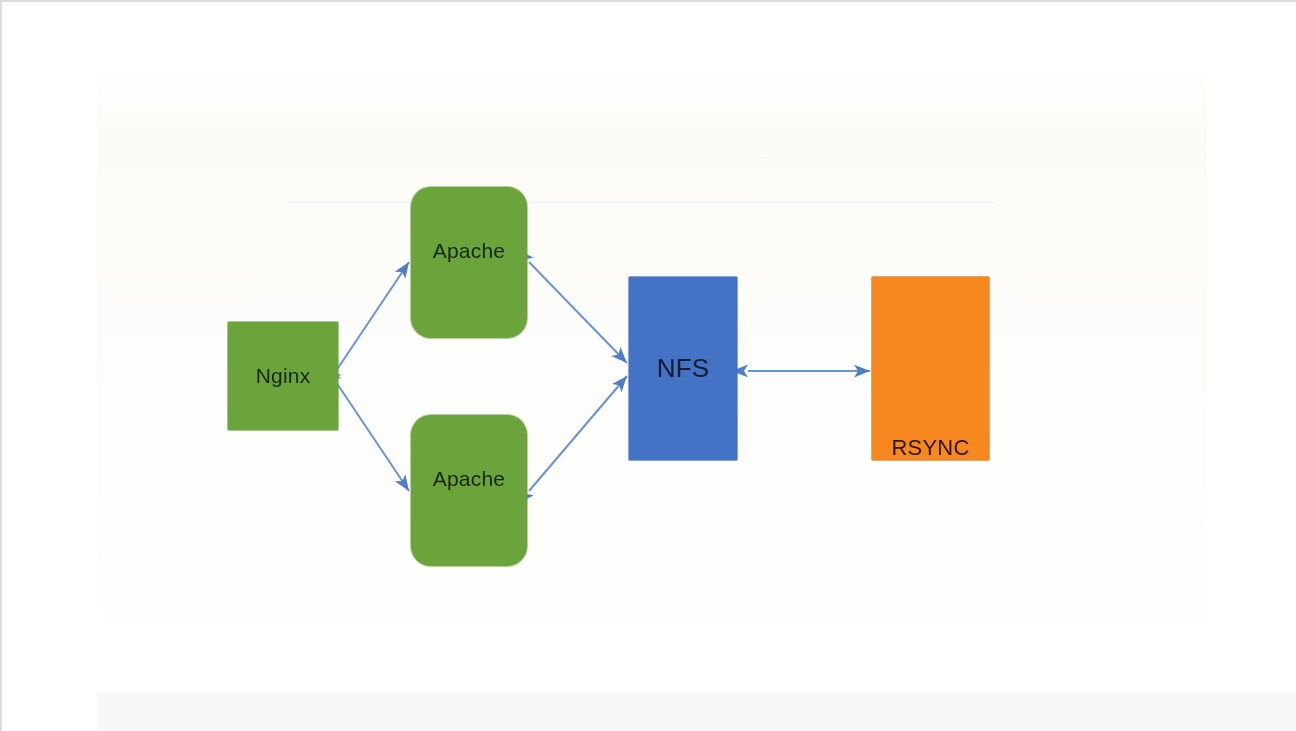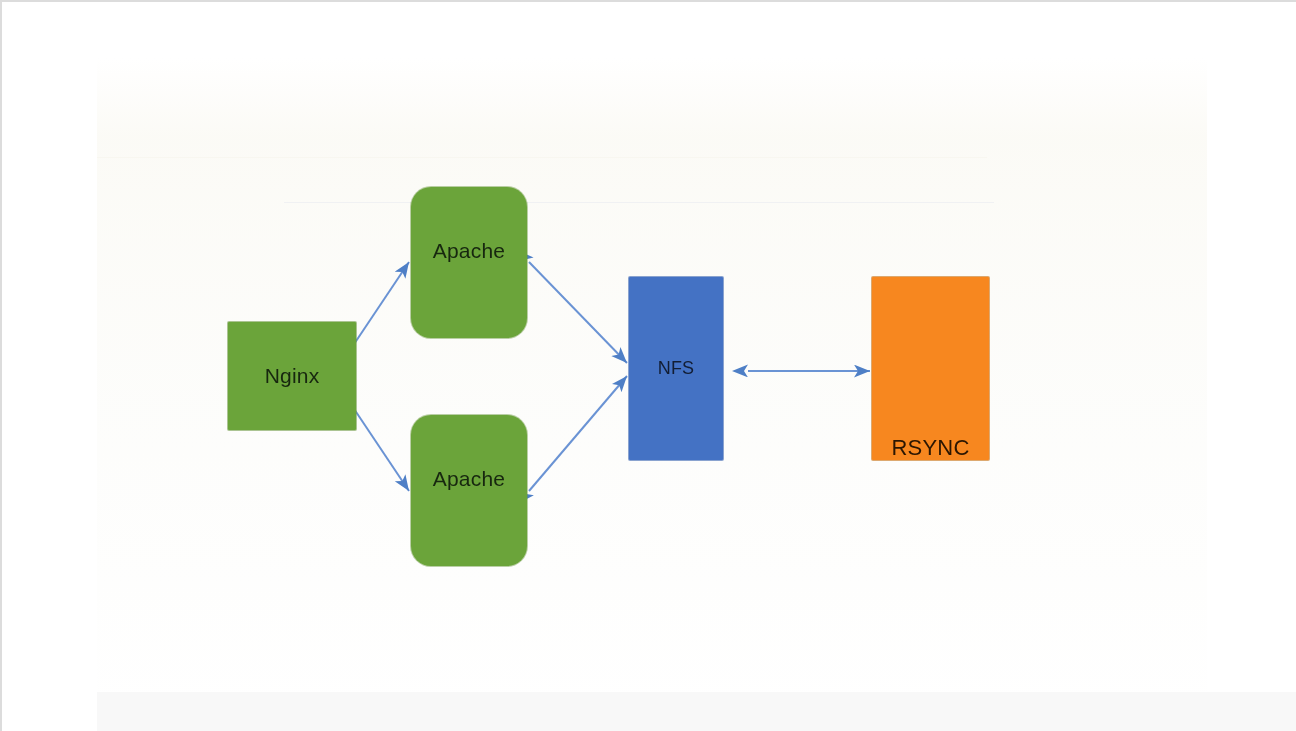--- a/index.html
+++ b/index.html
@@ -119,33 +119,33 @@
 
     <line x1="334" y1="380" x2="407" y2="489" stroke="#6A93D4" stroke-width="2" marker-start="url(#arrow-start)" marker-end="url(#arrow-end)"></line>
 
     <line x1="527" y1="260" x2="625" y2="361" stroke="#6A93D4" stroke-width="2" marker-start="url(#arrow-start)" marker-end="url(#arrow-end)"></line>
 
     <line x1="527" y1="489" x2="625" y2="374" stroke="#6A93D4" stroke-width="2" marker-start="url(#arrow-start)" marker-end="url(#arrow-end)"></line>
 
     <line x1="746" y1="369" x2="868" y2="369" stroke="#6A93D4" stroke-width="2" marker-start="url(#arrow-start)" marker-end="url(#arrow-end)"></line>
   </svg>
 
-  <div class="node shape-green sq" style="left:226px; top:320px; width:128px; height:108px; font-size:21px;">
+  <div class="node shape-green sq" style="left:226px; top:320px; width:110px; height:108px; font-size:21px;">
     <span class="node-label">Nginx</span>
   </div>
 
   <div class="node shape-green rounded" style="left:409px; top:185px; width:116px; height:151px; font-size:21px;">
     <span class="node-label" style="transform:translateY(-12px);">Apache</span>
   </div>
 
   <div class="node shape-green rounded" style="left:409px; top:413px; width:116px; height:151px; font-size:21px;">
     <span class="node-label" style="transform:translateY(-12px);">Apache</span>
   </div>
 
-  <div class="node shape-blue sq" style="left:627px; top:275px; width:94px; height:183px; font-size:18px;">
+  <div class="node shape-blue sq" style="left:627px; top:275px; width:108px; height:183px; font-size:26px;">
     <span class="node-label">NFS</span>
   </div>
 
   <div class="node shape-orange sq" style="left:870px; top:275px; width:117px; height:183px; font-size:22px;">
     <span class="node-label">RSYNC</span>
   </div>
 
 </div>
 
 </body></html>

